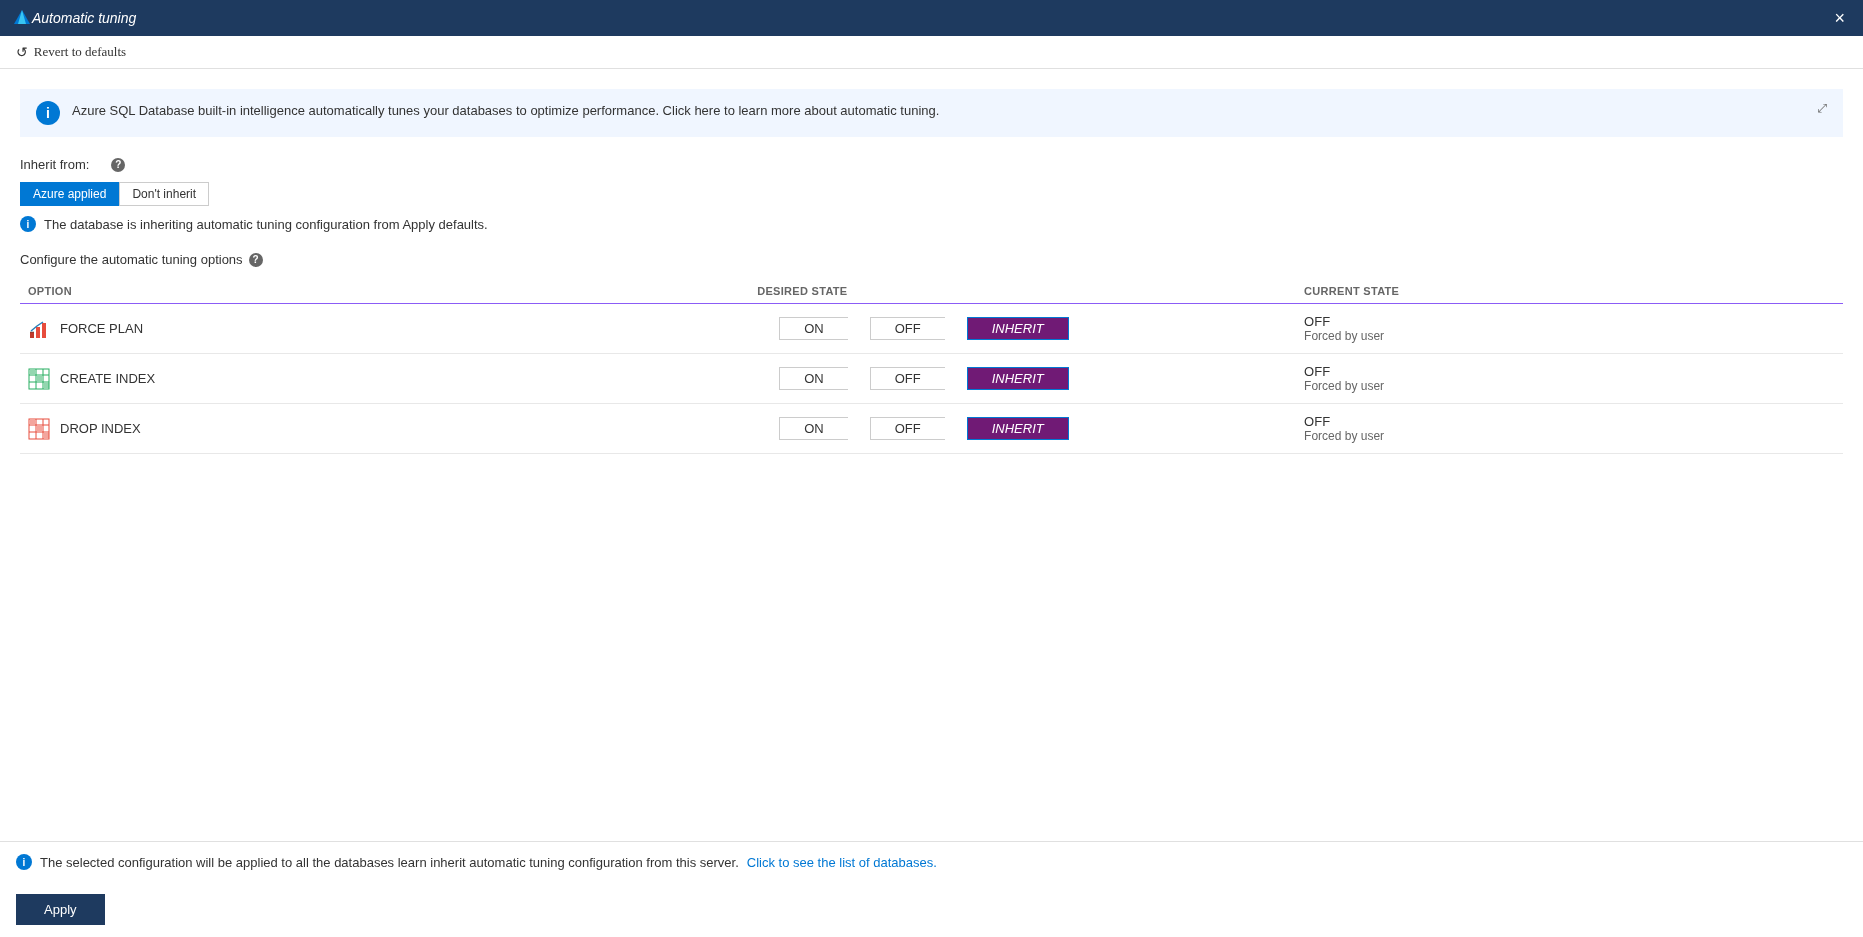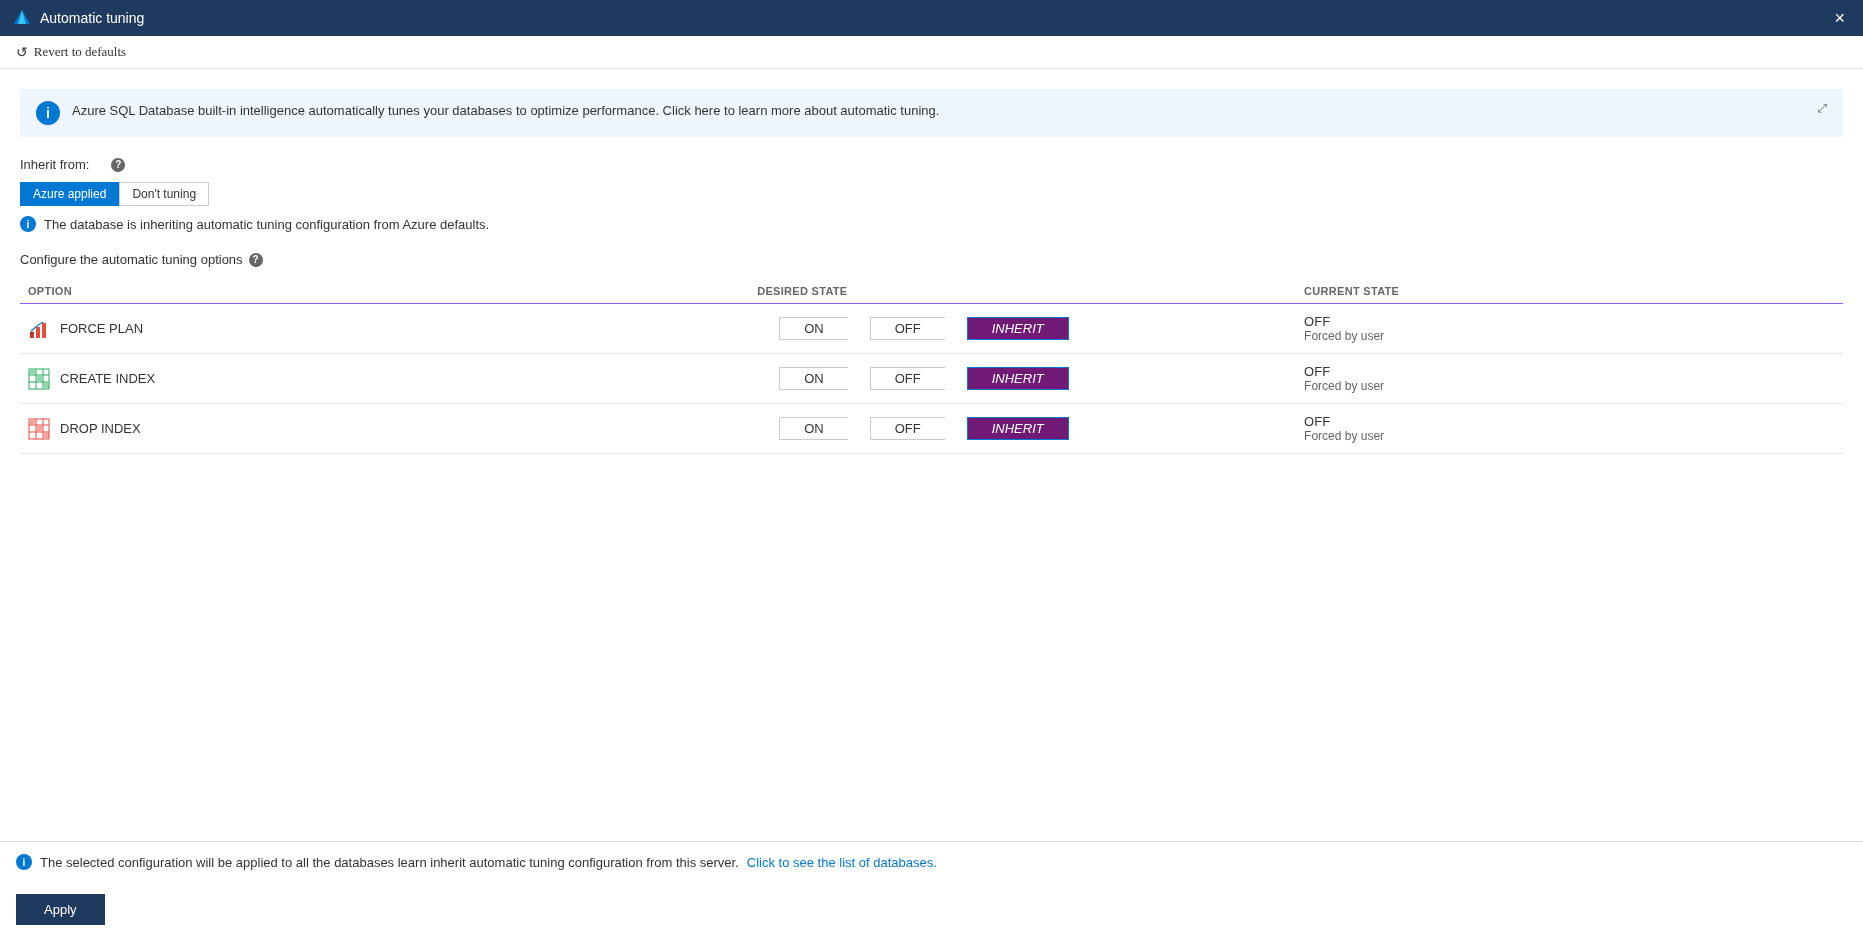--- a/index.html
+++ b/index.html
@@ -22,21 +22,22 @@
       height: 36px;
       display: flex;
       align-items: center;
       padding: 0 12px;
       justify-content: space-between;
       flex-shrink: 0;
     }
     .titlebar-left {
       display: flex;
       align-items: center;
-      gap: 8px;
+      gap: 0;
+      font-style: italic;
     }
     .titlebar-icon {
       width: 20px;
       height: 20px;
     }
     .titlebar-title {
       font-size: 14px;
       font-weight: 400;
     }
     .titlebar-close {
@@ -321,25 +322,25 @@
       <span class="info-banner-external">⤢</span>
     </div>
 
     <div class="inherit-section">
       <div class="inherit-label">
         <span>Inherit from:</span>
         <span class="help-icon">?</span>
       </div>
       <div class="inherit-buttons">
         <button class="inherit-btn active">Azure applied</button>
-        <button class="inherit-btn">Don't tuning</button>
+        <button class="inherit-btn">Don't inherit</button>
       </div>
       <div class="inherit-info">
         <span class="inherit-info-icon">i</span>
-        <span>The database is inheriting automatic tuning configuration from Azure defaults.</span>
+        <span>The database is inheriting automatic tuning configuration from Apply defaults.</span>
       </div>
     </div>
 
     <div class="configure-section">
       <div class="configure-header">
         <span>Configure the automatic tuning options</span>
         <span class="help-icon">?</span>
       </div>
 
       <table class="options-table">

